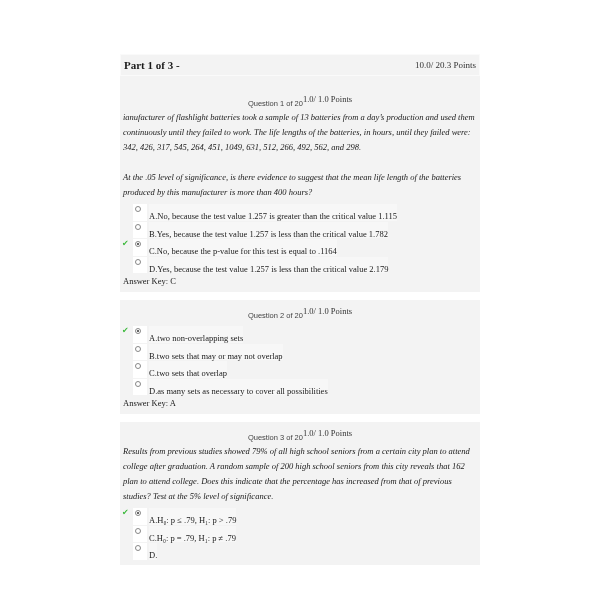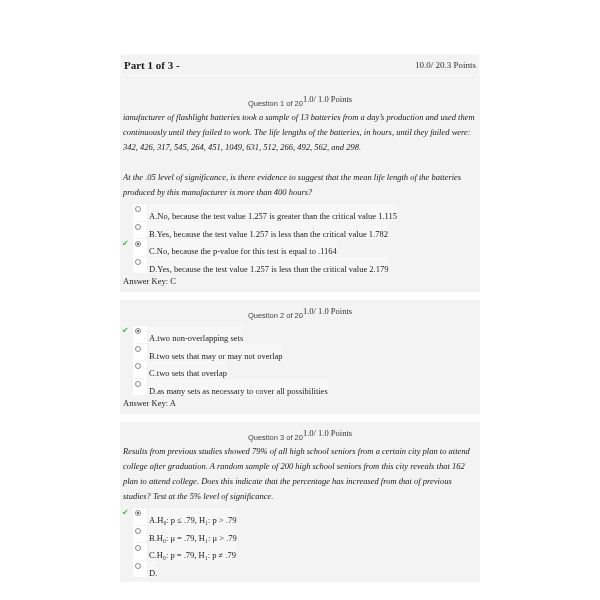--- a/index.html
+++ b/index.html
@@ -133,27 +133,20 @@
         <span class="radio-cell">
           <span class="radio checked"></span>
         </span>
         <span class="opt-label">A.H₀: p ≤ .79, H₁: p &gt; .79</span>
       </div>
       <div class="opt">
         <span class="check"></span>
         <span class="radio-cell">
           <span class="radio"></span>
         </span>
-        <span class="opt-label">B.H₀: μ = .79, H₁: μ &gt; .79</span>
-      </div>
-      <div class="opt">
-        <span class="check"></span>
-        <span class="radio-cell">
-          <span class="radio"></span>
-        </span>
         <span class="opt-label">C.H₀: p = .79, H₁: p ≠ .79</span>
       </div>
       <div class="opt">
         <span class="check"></span>
         <span class="radio-cell">
           <span class="radio"></span>
         </span>
         <span class="opt-label">D.</span>
       </div>
         </div>

